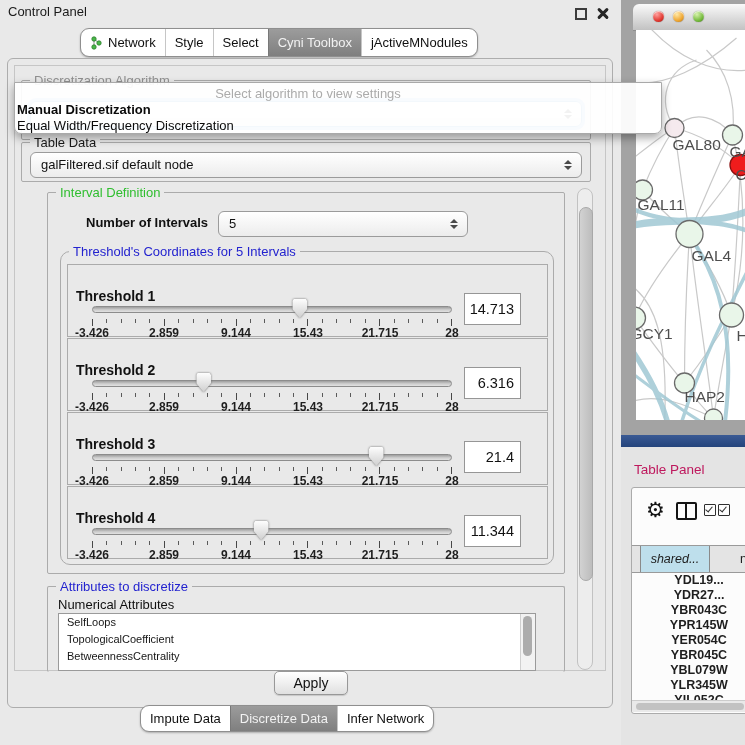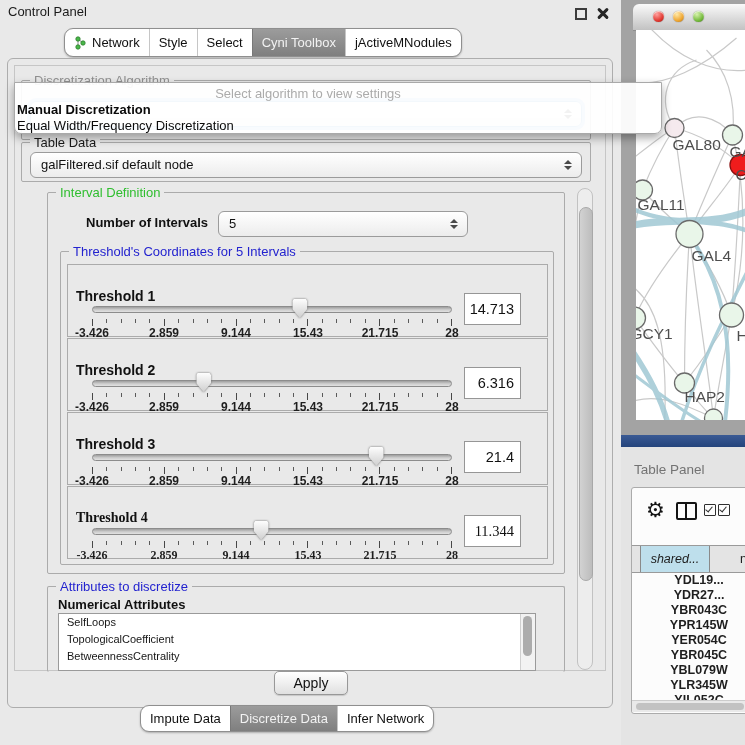--- a/index.html
+++ b/index.html
@@ -15,21 +15,21 @@
   .cp-title{position:absolute;left:8px;top:4px;font-size:13px;color:#1A1A1A;}
   .float-btn{position:absolute;right:34px;top:8px;width:8px;height:8px;border:2px solid #3C3C3C;background:transparent;}
   .close-btn{position:absolute;right:12px;top:7px;width:12px;height:12px;}
   .close-btn::before,.close-btn::after{content:"";position:absolute;left:-1px;top:5px;width:14px;height:3px;background:#262626;border-radius:2px;}
   .close-btn::before{transform:rotate(45deg);} .close-btn::after{transform:rotate(-45deg);}
 
   .seg{position:absolute;display:inline-flex;border:1px solid #8F8F8F;border-radius:9px;overflow:hidden;background:#FFFFFF;box-shadow:0 1px 2px rgba(0,0,0,0.25);}
   .seg .tb{display:flex;align-items:center;gap:5px;padding:0 9px;line-height:25px;font-size:13px;color:#101010;border-left:1px solid #C6C6C6;cursor:default;white-space:nowrap;}
   .seg .tb:first-child{border-left:none;}
   .seg .tb.sel{background:linear-gradient(#9C9C9C,#7F7F7F);color:#F2F2F2;border-left-color:#787878;}
-  .top-tabs{left:64px;top:28px;height:27px;}
+  .top-tabs{left:80px;top:28px;height:27px;}
   .bottom-tabs{left:140px;top:705px;height:25px;text-align:center;}
   .net-ico{width:13px;height:14px;}
 
   .cp-main{position:absolute;left:7px;top:58px;width:606px;height:650px;background:#E9E9E9;border:1px solid #ADADAD;border-radius:6px;box-sizing:border-box;}
   .cp-inner{position:absolute;left:6px;top:6px;width:592px;height:606px;border:1px solid #C6C6C6;background:#E9E9E9;box-sizing:border-box;}
 
   .grp{position:absolute;border:1px solid #ABABAB;border-radius:2px;box-sizing:border-box;}
   .gt{position:absolute;top:-8px;left:8px;background:#E9E9E9;padding:0 4px;font-size:13px;color:#1A1A1A;white-space:nowrap;}
   .gt-gray{color:#8F8F8F;}
   .gt-green{color:#2FBE2F;}
@@ -50,39 +50,39 @@
   .popup .pi{position:absolute;left:2px;height:16px;line-height:16px;color:#0A0A0A;}
   .popup .pi.b{font-weight:bold;top:19px;}
   .popup .pi.r{top:35px;}
 
   .grp-table{left:6px;top:76px;width:570px;height:40px;}
   .combo-table{left:8px;right:8px;top:9px;}
 
   .grp-interval{left:32px;top:126px;width:518px;height:382px;}
   .noi-label{position:absolute;left:38px;top:22px;font-weight:bold;font-size:13px;}
   .combo-noi{left:170px;top:18px;width:250px;}
-  .grp-thresh{position:absolute;left:12px;top:58px;width:494px;height:314px;border:1px solid #ABABAB;border-radius:2px;box-sizing:border-box;}
+  .grp-thresh{position:absolute;left:12px;top:58px;width:494px;height:314px;border:1px solid #ABABAB;border-radius:10px;box-sizing:border-box;}
 
   .tpanel{position:absolute;left:6px;width:481px;height:73px;border:1px solid #ABABAB;background:#E9E9E9;box-sizing:border-box;}
   .tp-label{position:absolute;left:8px;top:7px;font-weight:bold;font-size:14px;margin-top:16px;}
   .track{position:absolute;left:24px;top:41px;width:360px;height:7px;border:1px solid #8C8C8C;border-radius:4px;background:linear-gradient(#9E9E9E,#CDCDCD 55%,#E2E2E2);box-sizing:border-box;}
   .thumb-wrap{position:absolute;top:34px;width:15px;height:19px;transform:translateX(-50%);filter:drop-shadow(0 0 1px #6E6E6E);}
   .thumb{display:block;width:15px;height:19px;background:linear-gradient(#FDFDFD,#CFCFCF);
     clip-path:polygon(10% 0,90% 0,100% 12%,100% 52%,50% 100%,0 52%,0 12%);}
   .ticks{position:absolute;left:24px;top:54px;width:360px;height:7px;}
   .ticks::before{content:"";position:absolute;left:0;top:0;width:100%;height:4px;
     background:repeating-linear-gradient(90deg,#5A5A5A 0 1px,transparent 1px 14.36px);}
   .ticks::after{content:"";position:absolute;left:0;top:0;width:100%;height:7px;
     background:repeating-linear-gradient(90deg,#474747 0 1px,transparent 1px 71.8px);}
   .ticklabels{position:absolute;left:24px;top:61px;width:360px;height:11px;}
   .ticklab{position:absolute;transform:translateX(-50%);font-size:12px;font-weight:bold;color:#1E1E1E;white-space:nowrap;top:0;}
   .vbox{position:absolute;right:26px;top:28px;width:57px;height:32px;background:#FFFFFF;border:1px solid #969696;box-sizing:border-box;font-size:14.5px;line-height:30px;text-align:right;padding-right:6px;color:#111;}
 
   .grp-attrs{left:32px;top:520px;width:518px;height:86px;border-bottom:none;}
-  .attrs-sub{position:absolute;left:10px;top:10px;font-weight:bold;font-size:13px;}
+  .attrs-sub{position:absolute;left:10px;top:10px;font-weight:normal;font-size:13px;}
   .listbox{position:absolute;left:10px;top:26px;width:478px;height:58px;background:#FFFFFF;border:1px solid #9A9A9A;box-sizing:border-box;overflow:hidden;}
   .listbox .li{padding-left:8px;height:17px;line-height:17px;font-size:11px;color:#161616;}
   .lb-scroll{position:absolute;right:0;top:0;bottom:0;width:14px;background:#F2F2F2;border-left:1px solid #CFCFCF;}
   .lb-thumb{position:absolute;left:2px;top:2px;width:9px;height:40px;background:#ACACAC;border-radius:5px;}
 
   .v-scrollbar{position:absolute;left:562px;top:122px;width:16px;height:482px;background:#EDEDED;border:1px solid #C2C2C2;border-radius:8px;box-sizing:border-box;}
   .v-thumb{position:absolute;left:1px;top:18px;width:12px;height:372px;background:linear-gradient(90deg,#D2D2D2,#BDBDBD);border:1px solid #A8A8A8;border-radius:7px;}
 
   .apply{position:absolute;left:266px;top:612px;width:74px;height:24px;border:1px solid #989898;border-radius:5px;
     background:linear-gradient(#FFFFFF,#E0E0E0);font-family:inherit;font-size:14px;color:#111;box-shadow:0 1px 1px rgba(0,0,0,0.15);}
@@ -92,21 +92,21 @@
   .net-window::after{content:"";position:absolute;left:0;bottom:0;width:100%;height:12px;background:linear-gradient(#3A5A94,#24447C);}
   .net-titlebar{position:absolute;left:12px;top:4px;right:0;height:26px;background:linear-gradient(#FAFAFA,#C2C2C2);border-radius:6px 0 0 0;border-bottom:1px solid #8E8E8E;}
   .tl{position:absolute;top:7px;width:11px;height:11px;border-radius:50%;box-shadow:inset 0 1px 1px rgba(255,255,255,0.7), 0 0 1px rgba(0,0,0,0.6);}
   .tl-red{left:20px;background:radial-gradient(circle at 35% 30%, #FFA2A0, #E23B33 60%, #9A1510);}
   .tl-yellow{left:40px;background:radial-gradient(circle at 35% 30%, #FFE9A8, #EFA733 60%, #A96B12);}
   .tl-green{left:60px;background:radial-gradient(circle at 35% 30%, #D8F2AE, #77BC3F 60%, #3F7A18);}
   .net-canvas{position:absolute;left:15px;top:30px;width:109px;height:390px;background:#FFFFFF;overflow:hidden;}
 
   
   .right-bottom{position:absolute;left:621px;top:447px;width:124px;height:298px;background:#E4E4E4;}
-  .tp-title{position:absolute;left:13px;top:15px;font-size:13.5px;color:#737373;}
+  .tp-title{position:absolute;left:13px;top:15px;font-size:13.5px;color:#be185d;}
   .table-card{position:absolute;left:10px;top:40px;width:120px;height:227px;background:#FCFCFC;border:1px solid #ABABAB;border-radius:3px;box-sizing:border-box;overflow:hidden;}
   .tc-toolbar{position:absolute;left:0;top:0;width:100%;height:52px;}
   .ico-gear{position:absolute;left:14px;top:8px;font-family:"DejaVu Sans",sans-serif;font-size:21px;color:#141414;line-height:28px;}
   .ico-gear::before{content:"\2699";}
   .ico-split{position:absolute;left:44px;top:14px;width:17px;height:14px;border:2px solid #141414;border-radius:2px;}
   .ico-split::before{content:"";position:absolute;left:7px;top:0;width:2px;height:14px;background:#141414;}
   .ico-check{position:absolute;top:16px;width:10px;height:10px;border:1.5px solid #2E2E2E;border-radius:1px;}
   .ico-check::after{content:"";position:absolute;left:2px;top:0px;width:3px;height:6px;border-right:1.7px solid #2E2E2E;border-bottom:1.7px solid #2E2E2E;transform:rotate(40deg);}
   .ico-check.k1{left:72px;} .ico-check.k2{left:86px;}
   .tc-header{position:absolute;left:0;top:57px;width:200px;height:26px;border-top:1px solid #9A9A9A;border-bottom:1px solid #9A9A9A;background:#E4E4E4;}
@@ -235,21 +235,21 @@
                 <span class="ticklab" style="left: 0%;">-3.426</span>
                 <span class="ticklab" style="left: 20%;">2.859</span>
                 <span class="ticklab" style="left: 40%;">9.144</span>
                 <span class="ticklab" style="left: 60%;">15.43</span>
                 <span class="ticklab" style="left: 80%;">21.715</span>
                 <span class="ticklab" style="left: 100%;">28</span>
               </div>
             <div class="vbox">21.4</div>
           </div>
 
-          <div class="tpanel" style="top:234px;font-family:Liberation Serif, serif;">
+          <div class="tpanel" style="top:234px;">
             <span class="tp-label">Threshold 4</span>
             <div class="track"></div>
             <span class="thumb-wrap" style="left: 193.197px;">
                 <span class="thumb"></span>
               </span>
             <div class="ticks"></div>
             <div class="ticklabels">
                 <span class="ticklab" style="left: 0%;">-3.426</span>
                 <span class="ticklab" style="left: 20%;">2.859</span>
                 <span class="ticklab" style="left: 40%;">9.144</span>

